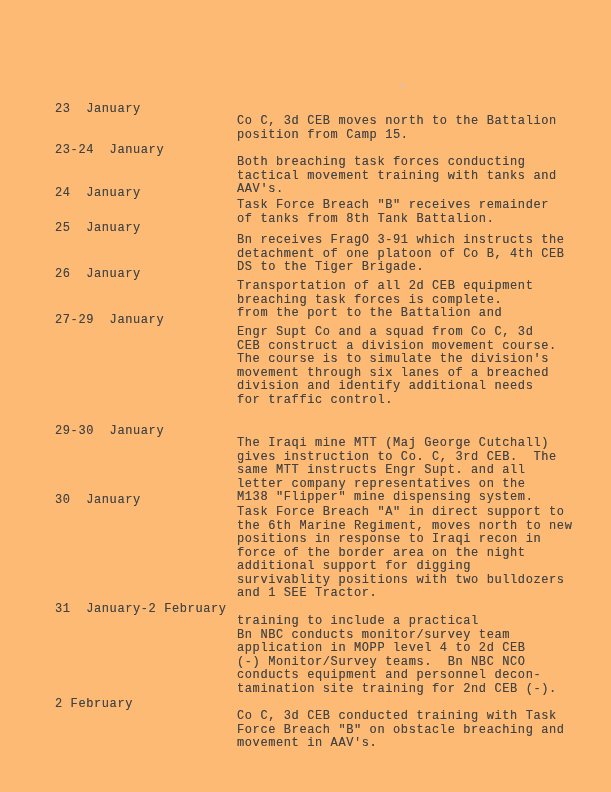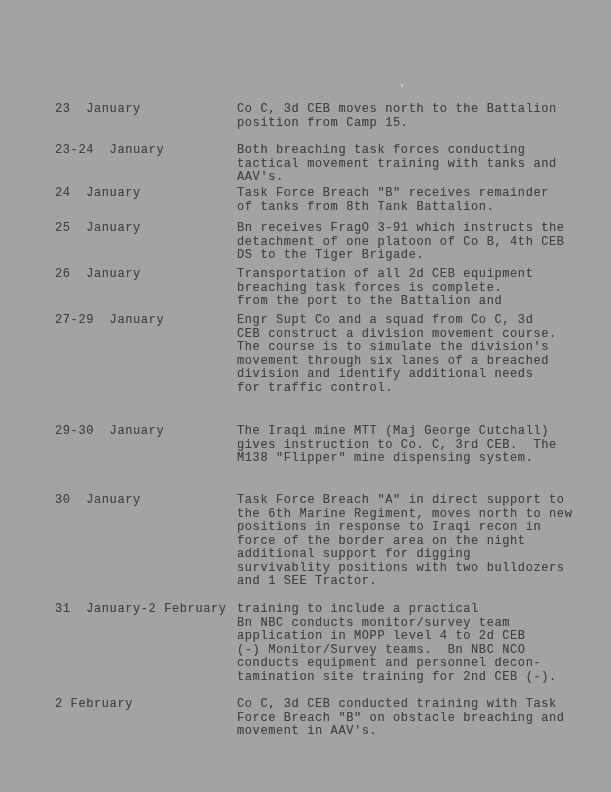--- a/index.html
+++ b/index.html
@@ -1,39 +1,39 @@
 <!DOCTYPE html>
 <html><head>
 <meta charset="utf-8">
 <style>
   html, body { margin: 0; padding: 0; background: #ffffff; }
   .page {
     position: relative;
     width: 611px;
     height: 792px;
-    background: #a3a3a3;
+    background: #fdba74;
     overflow: hidden;
     font-family: "Liberation Mono", "DejaVu Sans Mono", monospace;
     font-size: 12px;
     letter-spacing: 0.6px;
     color: #424242;
     text-shadow: 0 0 0.5px rgba(80,80,80,0.55);
   }
   .entry { position: absolute; left: 0; width: 100%; }
   .entry-date {
     position: absolute;
     left: 55px;
     top: 0;
     white-space: pre;
     line-height: 13.5px;
   }
   .entry-desc {
     position: absolute;
     left: 237px;
-    top: 0;
+    top: 12px;
     width: 356px;
   }
   .entry-desc .line {
     white-space: pre;
     line-height: 13.5px;
     height: 13.5px;
   }
   
   .entry:nth-of-type(1)  { top: 103px; }
   .entry:nth-of-type(2)  { top: 144px; }
@@ -107,20 +107,22 @@
         <div class="line">movement through six lanes of a breached</div>
         <div class="line">division and identify additional needs</div>
         <div class="line">for traffic control.</div>
       </div>
   </article>
     <article class="entry">
     <span class="entry-date">29-30  January</span>
     <div class="entry-desc">
         <div class="line">The Iraqi mine MTT (Maj George Cutchall)</div>
         <div class="line">gives instruction to Co. C, 3rd CEB.  The</div>
+        <div class="line">same MTT instructs Engr Supt. and all</div>
+        <div class="line">letter company representatives on the</div>
         <div class="line">M138 "Flipper" mine dispensing system.</div>
       </div>
   </article>
     <article class="entry">
     <span class="entry-date">30  January</span>
     <div class="entry-desc">
         <div class="line">Task Force Breach "A" in direct support to</div>
         <div class="line">the 6th Marine Regiment, moves north to new</div>
         <div class="line">positions in response to Iraqi recon in</div>
         <div class="line">force of the border area on the night</div>

